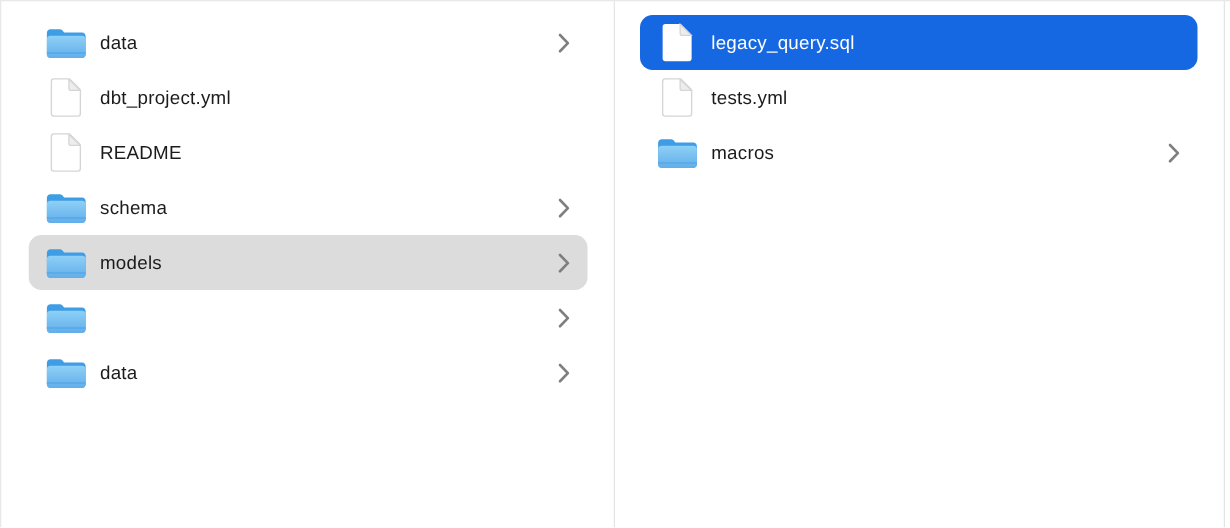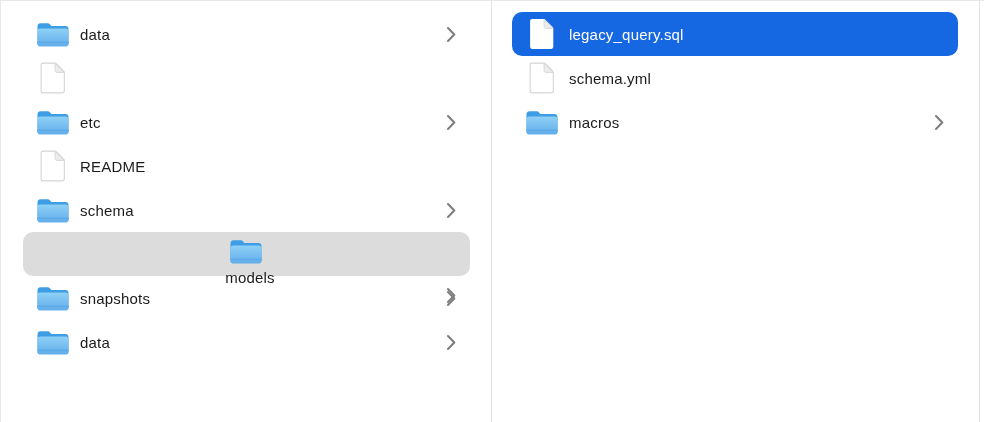--- a/index.html
+++ b/index.html
@@ -45,21 +45,21 @@
     letter-spacing:.2px;
     color:var(--text,#1b1b1d);
     white-space:nowrap;
   }
   .row .chevron{
     margin-left:auto;
     display:flex;
     align-items:center;
   }
 
-  .row.sel-gray{ background:var(--selection_gray,#dcdcdc);flex-direction:column; }
+  .row.sel-gray{ background:var(--selection_gray,#dcdcdc); }
   .row.sel-blue{ background:var(--selection_blue,#1567e2); }
   .row.sel-blue .label{ color:#ffffff; }
   .row.sel-blue .doc-body{ stroke:none; }
 </style>
 </head>
 <body>
 
 <div class="finder-window">
   <div class="column left">
       <div class="row">
@@ -83,42 +83,22 @@
       </svg>
     </span>
   </div>
       <div class="row">
     <span class="icon">
           <svg width="26" height="32" viewBox="0 0 26 32">
     <path class="doc-body" d="M3.2 1.1 h11.6 c.6 0 1.1.2 1.5.6 l7.4 7.4 c.4.4.6.9.6 1.5 V28.8 c0 1.2-.9 2.1-2.1 2.1 H3.2 c-1.2 0-2.1-.9-2.1-2.1 V3.2 c0-1.2.9-2.1 2.1-2.1 Z" fill="#ffffff" stroke="#d5d5d5" stroke-width="1.1"></path>
     <path d="M15.1 1.4 L24 10.3 h-7.1 c-1 0-1.8-.8-1.8-1.8 Z" fill="#ededed" stroke="#d5d5d5" stroke-width="1"></path>
   </svg>
         </span>
-
-  </div>
-      <div class="row">
-    <span class="icon">
-          <svg width="34" height="28" viewBox="0 0 34 28">
-    <defs>
-      <linearGradient id="folderGrad" x1="0" y1="0" x2="0" y2="1">
-        <stop offset="0" stop-color="#8ed0f6"></stop>
-        <stop offset="1" stop-color="#62aeeb"></stop>
-      </linearGradient>
-    </defs>
-    <path d="M1.5 6.2 C1.5 4.6 2.8 3.3 4.4 3.3 h7.4 c.8 0 1.5.3 2 .9 l1.5 1.7 h14.3 c1.6 0 2.9 1.3 2.9 2.9 v14.6 c0 1.6-1.3 2.9-2.9 2.9 H4.4 c-1.6 0-2.9-1.3-2.9-2.9 Z" fill="#3e9de5"></path>
-    <rect x="1.5" y="8.6" width="31" height="17.7" rx="2.9" fill="url(#folderGrad)"></rect>
-    <rect x="1.5" y="21.6" width="31" height="1.6" fill="#55a5e6" opacity="0.7"></rect>
-  </svg>
-        </span>
-    <span class="label">etc</span>
-    <span class="chevron">
-      <svg width="12" height="19" viewBox="0 0 12 19">
-        <path d="M3 3 L9.3 9.5 L3 16" fill="none" stroke="#7f7f7f" stroke-width="2.1" stroke-linecap="round" stroke-linejoin="round"></path>
-      </svg>
-    </span>
+    <span class="label">dbt_project.yml</span>
+
   </div>
       <div class="row">
     <span class="icon">
           <svg width="26" height="32" viewBox="0 0 26 32">
     <path class="doc-body" d="M3.2 1.1 h11.6 c.6 0 1.1.2 1.5.6 l7.4 7.4 c.4.4.6.9.6 1.5 V28.8 c0 1.2-.9 2.1-2.1 2.1 H3.2 c-1.2 0-2.1-.9-2.1-2.1 V3.2 c0-1.2.9-2.1 2.1-2.1 Z" fill="#ffffff" stroke="#d5d5d5" stroke-width="1.1"></path>
     <path d="M15.1 1.4 L24 10.3 h-7.1 c-1 0-1.8-.8-1.8-1.8 Z" fill="#ededed" stroke="#d5d5d5" stroke-width="1"></path>
   </svg>
         </span>
     <span class="label">README</span>
 
@@ -172,21 +152,20 @@
       <linearGradient id="folderGrad" x1="0" y1="0" x2="0" y2="1">
         <stop offset="0" stop-color="#8ed0f6"></stop>
         <stop offset="1" stop-color="#62aeeb"></stop>
       </linearGradient>
     </defs>
     <path d="M1.5 6.2 C1.5 4.6 2.8 3.3 4.4 3.3 h7.4 c.8 0 1.5.3 2 .9 l1.5 1.7 h14.3 c1.6 0 2.9 1.3 2.9 2.9 v14.6 c0 1.6-1.3 2.9-2.9 2.9 H4.4 c-1.6 0-2.9-1.3-2.9-2.9 Z" fill="#3e9de5"></path>
     <rect x="1.5" y="8.6" width="31" height="17.7" rx="2.9" fill="url(#folderGrad)"></rect>
     <rect x="1.5" y="21.6" width="31" height="1.6" fill="#55a5e6" opacity="0.7"></rect>
   </svg>
         </span>
-    <span class="label">snapshots</span>
     <span class="chevron">
       <svg width="12" height="19" viewBox="0 0 12 19">
         <path d="M3 3 L9.3 9.5 L3 16" fill="none" stroke="#7f7f7f" stroke-width="2.1" stroke-linecap="round" stroke-linejoin="round"></path>
       </svg>
     </span>
   </div>
       <div class="row">
     <span class="icon">
           <svg width="34" height="28" viewBox="0 0 34 28">
     <defs>
@@ -219,21 +198,21 @@
     <span class="label">legacy_query.sql</span>
 
   </div>
       <div class="row">
     <span class="icon">
           <svg width="26" height="32" viewBox="0 0 26 32">
     <path class="doc-body" d="M3.2 1.1 h11.6 c.6 0 1.1.2 1.5.6 l7.4 7.4 c.4.4.6.9.6 1.5 V28.8 c0 1.2-.9 2.1-2.1 2.1 H3.2 c-1.2 0-2.1-.9-2.1-2.1 V3.2 c0-1.2.9-2.1 2.1-2.1 Z" fill="#ffffff" stroke="#d5d5d5" stroke-width="1.1"></path>
     <path d="M15.1 1.4 L24 10.3 h-7.1 c-1 0-1.8-.8-1.8-1.8 Z" fill="#ededed" stroke="#d5d5d5" stroke-width="1"></path>
   </svg>
         </span>
-    <span class="label">schema.yml</span>
+    <span class="label">tests.yml</span>
 
   </div>
       <div class="row">
     <span class="icon">
           <svg width="34" height="28" viewBox="0 0 34 28">
     <defs>
       <linearGradient id="folderGrad" x1="0" y1="0" x2="0" y2="1">
         <stop offset="0" stop-color="#8ed0f6"></stop>
         <stop offset="1" stop-color="#62aeeb"></stop>
       </linearGradient>

